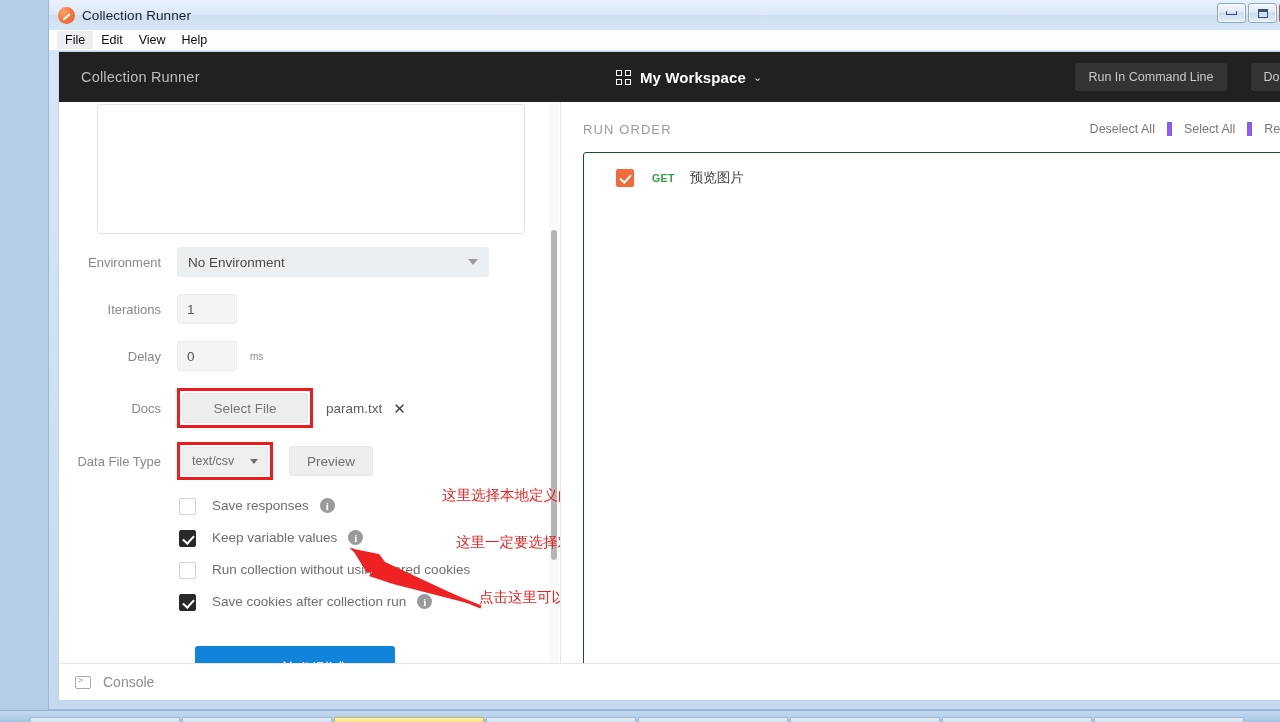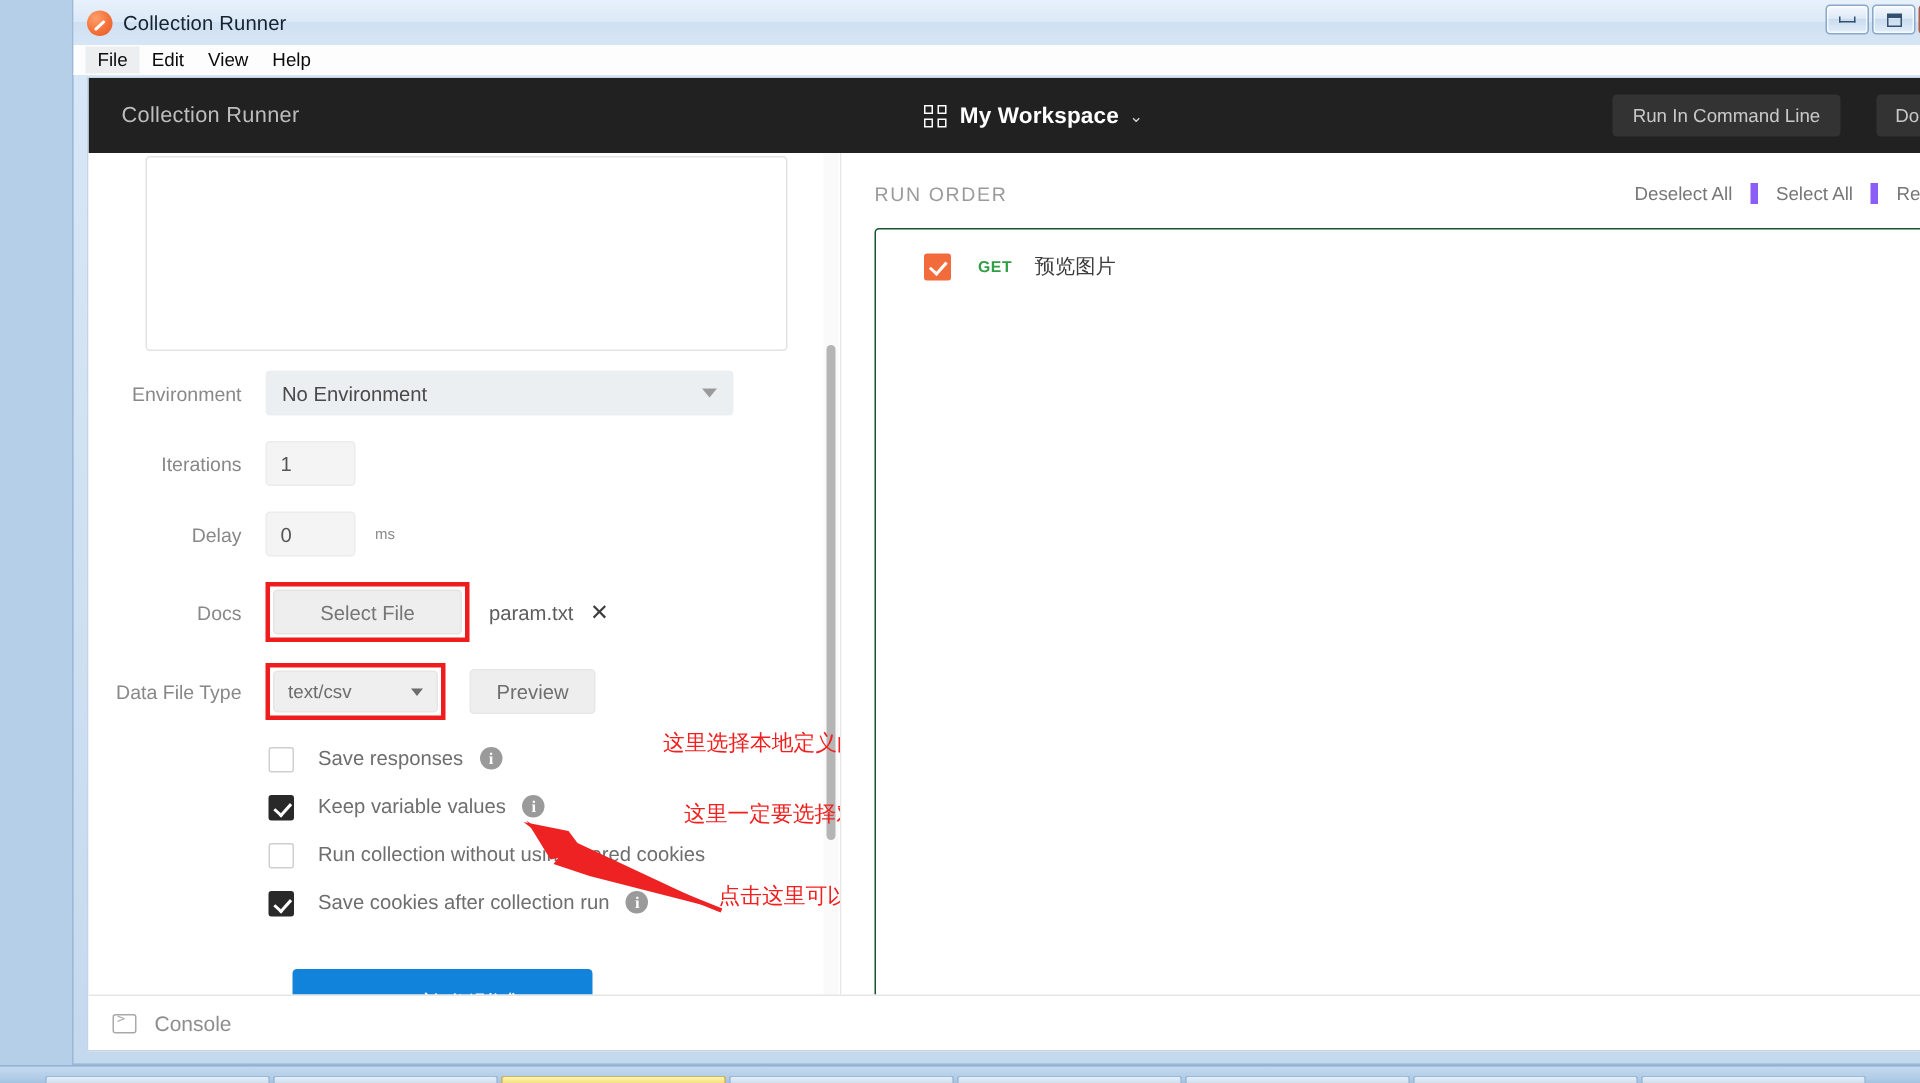--- a/index.html
+++ b/index.html
@@ -251,21 +251,21 @@
   .x-clear {
     margin-left: 11px;
     font-size: 15px;
     color: #3c3c3c;
     cursor: pointer;
     line-height: 1;
     font-weight: 300;
   }
   .select-type {
     height: 28px;
-    width: 110px;
+    width: 86px;
     background: #efefef;
     border: 1px solid #e6e6e6;
     border-radius: 3px;
     display: flex;
     align-items: center;
     padding: 0 9px;
     font-size: 12.5px;
     color: #6d6d6d;
     position: relative;
     cursor: pointer;

